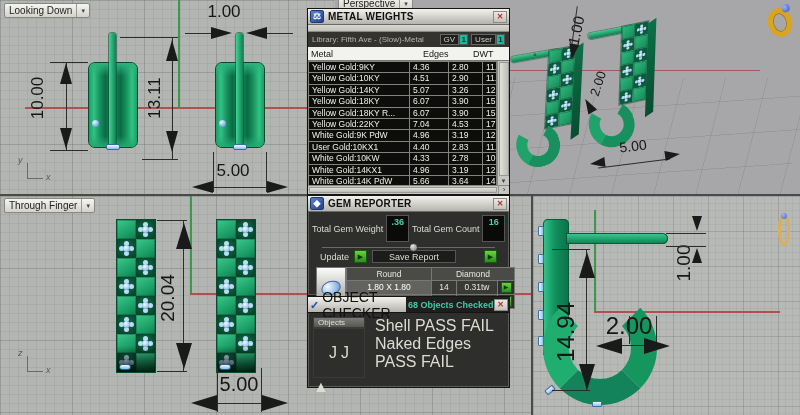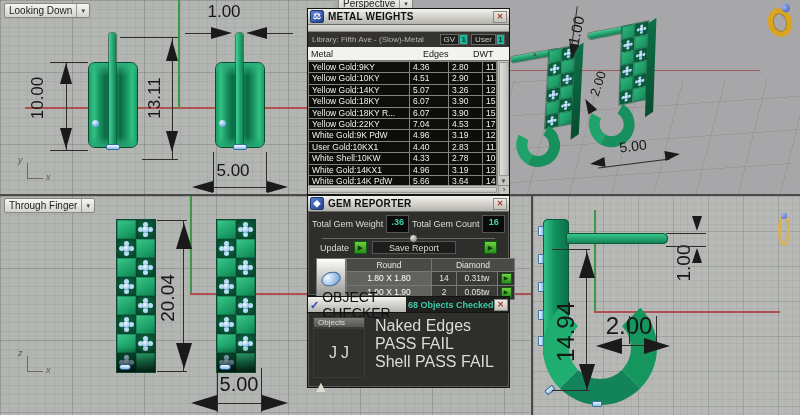--- a/index.html
+++ b/index.html
@@ -168,21 +168,21 @@
   .vscroll { flex:0 0 12px; background:#c6c6c0; border-left:1px solid #8a8a84; display:flex; flex-direction:column; align-items:center; }
   .vthumb { flex:1 1 auto; width:10px; margin:1px 0; background:linear-gradient(90deg,#e2e2dc,#bcbcb6); border:1px solid #999; }
   .sarrow { color:#444; font-size:6px; line-height:8px; }
   .hscroll { flex:0 0 9px; height:9px; display:flex; background:#c6c6c0; border-top:1px solid #8a8a84; }
   .hthumb { flex:1 1 auto; margin:1px; background:linear-gradient(#e2e2dc,#bcbcb6); border:1px solid #999; }
   .hbtn { flex:0 0 11px; text-align:center; color:#333; font-size:8px; line-height:8px; border-left:1px solid #999; }
 
   
   .gr-row { display:flex; align-items:center; gap:3px; padding:3px 4px 1px; font-size:9px; color:#dcdcd2; white-space:nowrap; }
   .gr-field { background:#0a0a08; border:1px solid #555; color:#43d2ad; width:32px; text-align:center;
-    font-size:9px; height:18px; line-height:12px; font-weight:bold; }
+    font-size:9px; height:27px; line-height:12px; font-weight:bold; }
   .gr-divider { position:relative; margin:4px 14px 2px; border-top:1px solid #6a6a64; height:6px; }
   .gr-knob { position:absolute; left:50%; top:-5px; width:9px; height:9px; border-radius:50%;
     background:radial-gradient(circle at 35% 30%,#e8e8e2,#717171); border:1px solid #3a3a38; }
   .gr-buttons { display:flex; align-items:center; gap:5px; padding:0 12px; font-size:9px; color:#dcdcd2; }
   .playbtn { width:13px; height:13px; background:linear-gradient(#6cd23e,#2a8f1e); border:1px solid #145c10;
     color:#0b3a08; font-size:7px; line-height:11px; text-align:center; }
   .playbtn.mini { width:11px; height:11px; font-size:6px; line-height:9px; }
   .save-field { background:#1c1c1a; border:1px solid #555; height:13px; line-height:12px; padding:0 16px; color:#dcdcd2; }
   .gr-table { display:flex; margin:4px 8px 0; }
   .gem-thumb { flex:0 0 30px; background:linear-gradient(#fcfcfa,#8e8e8a); border:1px solid #777;
@@ -509,21 +509,21 @@
     <div class="mw-wrap">
       <div class="mw-grid">
           <div class="mw-row"><div class="mw-cell">Yellow Gold:9KY</div><div class="mw-cell">4.36</div><div class="mw-cell">2.80</div><div class="mw-cell">11.08</div></div>
           <div class="mw-row"><div class="mw-cell">Yellow Gold:10KY</div><div class="mw-cell">4.51</div><div class="mw-cell">2.90</div><div class="mw-cell">11.45</div></div>
           <div class="mw-row"><div class="mw-cell">Yellow Gold:14KY</div><div class="mw-cell">5.07</div><div class="mw-cell">3.26</div><div class="mw-cell">12.88</div></div>
           <div class="mw-row"><div class="mw-cell">Yellow Gold:18KY</div><div class="mw-cell">6.07</div><div class="mw-cell">3.90</div><div class="mw-cell">15.41</div></div>
           <div class="mw-row"><div class="mw-cell">Yellow Gold:18KY R...</div><div class="mw-cell">6.07</div><div class="mw-cell">3.90</div><div class="mw-cell">15.41</div></div>
           <div class="mw-row"><div class="mw-cell">Yellow Gold:22KY</div><div class="mw-cell">7.04</div><div class="mw-cell">4.53</div><div class="mw-cell">17.89</div></div>
           <div class="mw-row"><div class="mw-cell">White Gold:9K PdW</div><div class="mw-cell">4.96</div><div class="mw-cell">3.19</div><div class="mw-cell">12.59</div></div>
           <div class="mw-row"><div class="mw-cell">User Gold:10KX1</div><div class="mw-cell">4.40</div><div class="mw-cell">2.83</div><div class="mw-cell">11.18</div></div>
-          <div class="mw-row"><div class="mw-cell">White Shell:10KW</div><div class="mw-cell">4.33</div><div class="mw-cell">2.78</div><div class="mw-cell">10.99</div></div>
+          <div class="mw-row"><div class="mw-cell">White Gold:10KW</div><div class="mw-cell">4.33</div><div class="mw-cell">2.78</div><div class="mw-cell">10.99</div></div>
           <div class="mw-row"><div class="mw-cell">White Gold:14KX1</div><div class="mw-cell">4.96</div><div class="mw-cell">3.19</div><div class="mw-cell">12.65</div></div>
           <div class="mw-row"><div class="mw-cell">White Gold:14K PdW</div><div class="mw-cell">5.66</div><div class="mw-cell">3.64</div><div class="mw-cell">14.37</div></div>
         </div>
       <div class="vscroll">
         <div class="vthumb"></div>
         <div class="sarrow">▼</div>
       </div>
     </div>
     <div class="hscroll">
       <div class="hthumb"></div>
@@ -590,26 +590,26 @@
       <div class="oc-left">
         <div class="oc-objlabel">Objects</div>
         <div class="oc-thumb">
             <span>J</span>
             <span>J</span>
           </div>
         <div class="oc-strip">▲</div>
       </div>
       <div class="oc-checks">
         <div class="oc-row">
+          <span class="oc-name">Shell</span>
+          <span class="oc-pass">PASS</span>
+          <span class="oc-fail">FAIL</span>
+        </div>
+        <div class="oc-row">
           <span class="oc-name">Naked Edges</span>
           <span class="oc-pass">PASS</span>
           <span class="oc-fail">FAIL</span>
         </div>
-        <div class="oc-row">
-          <span class="oc-name">Shell</span>
-          <span class="oc-pass">PASS</span>
-          <span class="oc-fail">FAIL</span>
-        </div>
       </div>
     </div>
   </div>
 
 </div>
 
 </body></html>

